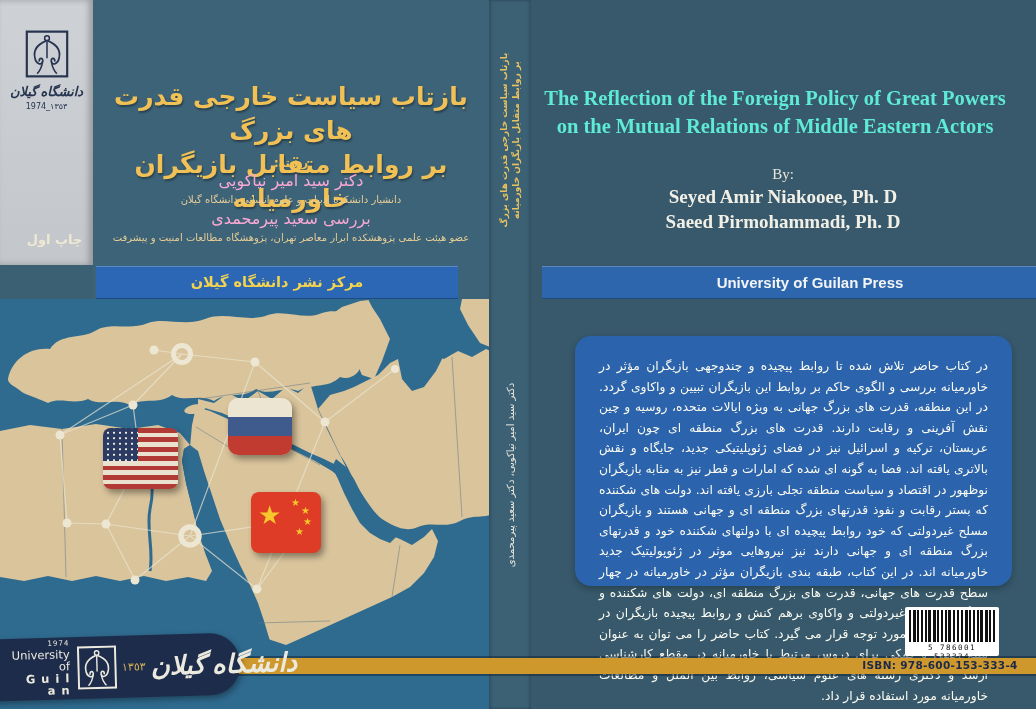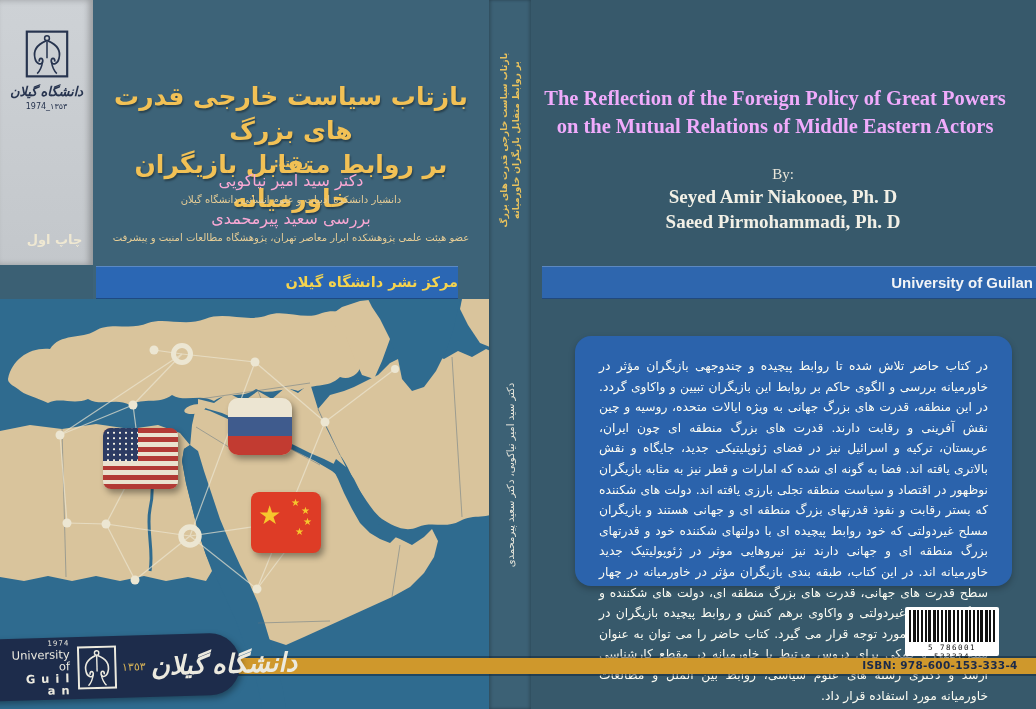--- a/index.html
+++ b/index.html
@@ -20,29 +20,29 @@
   .flap-years{font-size:8px;letter-spacing:1px;margin-top:2px;}
   .flap-edition{position:absolute;left:8px;top:232px;width:93px;text-align:center;
                 color:#efe8d2;font-size:13px;font-weight:bold;}
   
   .fa-block{left:93px;top:0;width:396px;height:300px;text-align:center;direction:rtl;}
   .fa-title{position:absolute;top:80px;left:8px;right:8px;color:#f2c155;font-weight:bold;
             font-size:25px;line-height:34px;text-shadow:1px 2px 2px rgba(0,0,0,.35);}
   .fa-byline{position:absolute;top:156px;left:0;right:0;color:#f2c155;font-size:11.5px;font-weight:bold;}
   .fa-author{position:absolute;left:0;right:0;color:#f9a8d4;font-size:16px;font-weight:normal;}
   .fa-aff{position:absolute;left:0;right:0;color:#e6cd96;font-size:10px;}
-  .banner{height:31px;line-height:31px;text-align:right;font-weight:bold;
+  .banner{height:31px;line-height:31px;text-align:center;font-weight:bold;
           border-top:1px solid rgba(255,255,255,.22);border-bottom:1px solid rgba(0,0,0,.28);}
   .banner-left{left:96px;top:266px;width:362px;background:#2b67b4;color:#f4d34f;font-size:14.5px;}
   .banner-right{left:542px;top:266px;width:536px;background:#2e66ae;color:#f2f4f6;font-size:15px;
                 font-family:"Liberation Sans","DejaVu Sans",sans-serif;}
   
   .en-block{left:530px;top:0;width:506px;text-align:center;
             font-family:"Liberation Serif","DejaVu Serif",serif;}
-  .en-title{position:absolute;top:84px;left:6px;right:22px;color:#f0abfc;font-weight:bold;
+  .en-title{position:absolute;top:84px;left:6px;right:22px;color:#5eead4;font-weight:bold;
             font-size:20.5px;line-height:28px;}
   .en-by{position:absolute;top:166px;left:0;right:0;color:#e9e6da;font-size:15px;}
   .en-authors{position:absolute;top:184px;left:0;right:0;color:#f2f0e6;font-weight:bold;
               font-size:19px;line-height:25px;}
   
   .abstract-box{left:575px;top:336px;width:437px;height:250px;background:#2b63ac;border-radius:16px;
                 box-shadow:0 3px 6px rgba(0,0,0,.25);box-sizing:border-box;padding:20px 24px;}
   .abstract-text{direction:rtl;text-align:justify;color:#fbfbf2;font-size:12.3px;line-height:20.6px;}
   .spine-title{left:484px;top:50px;width:52px;height:180px;}
   .spine-title .rot{position:absolute;left:50%;top:50%;width:190px;

